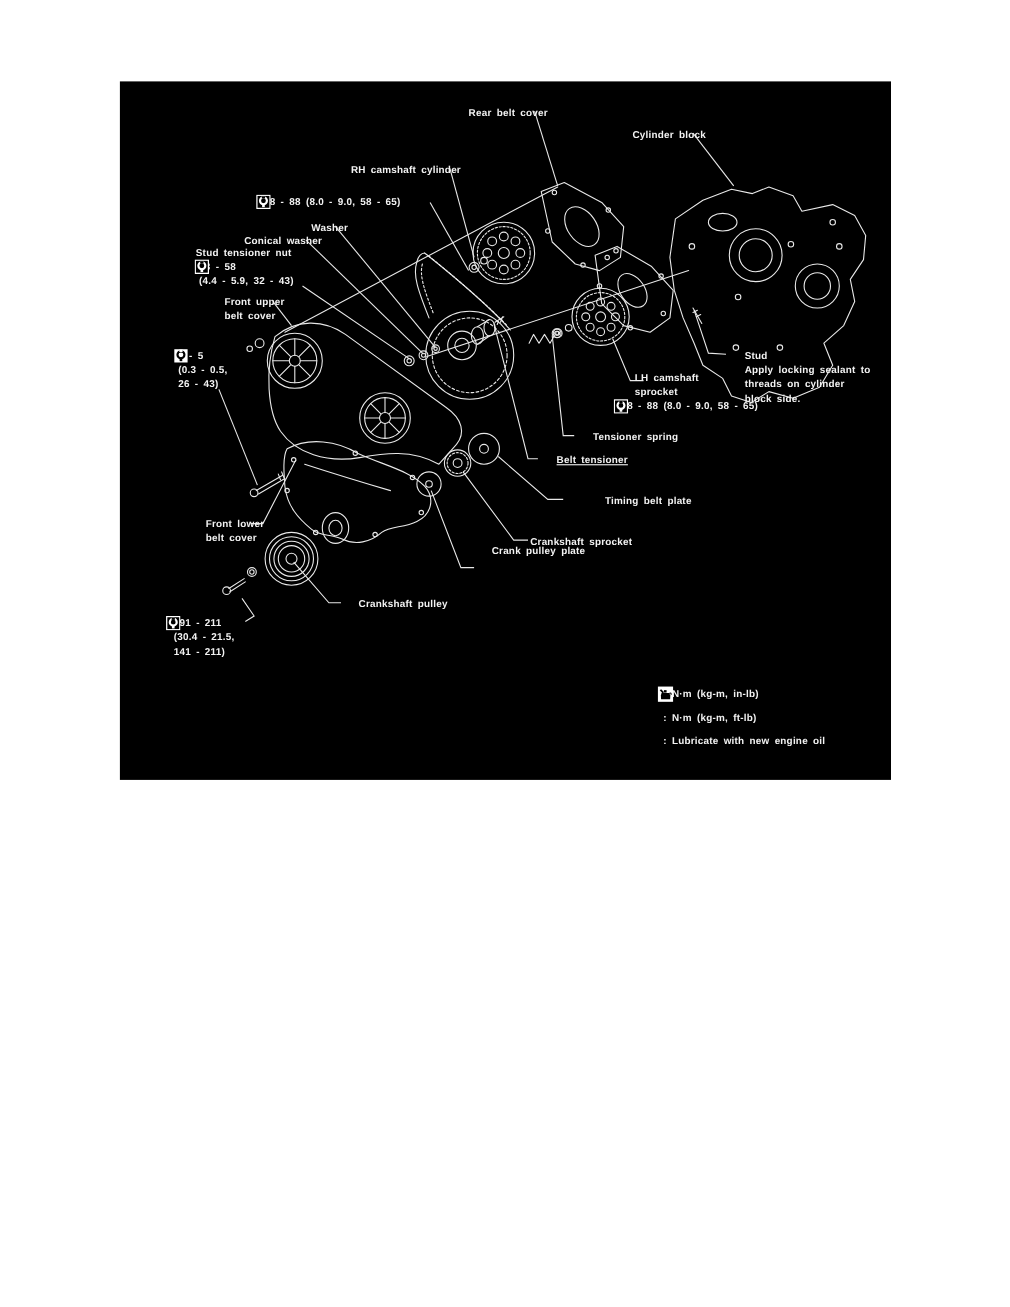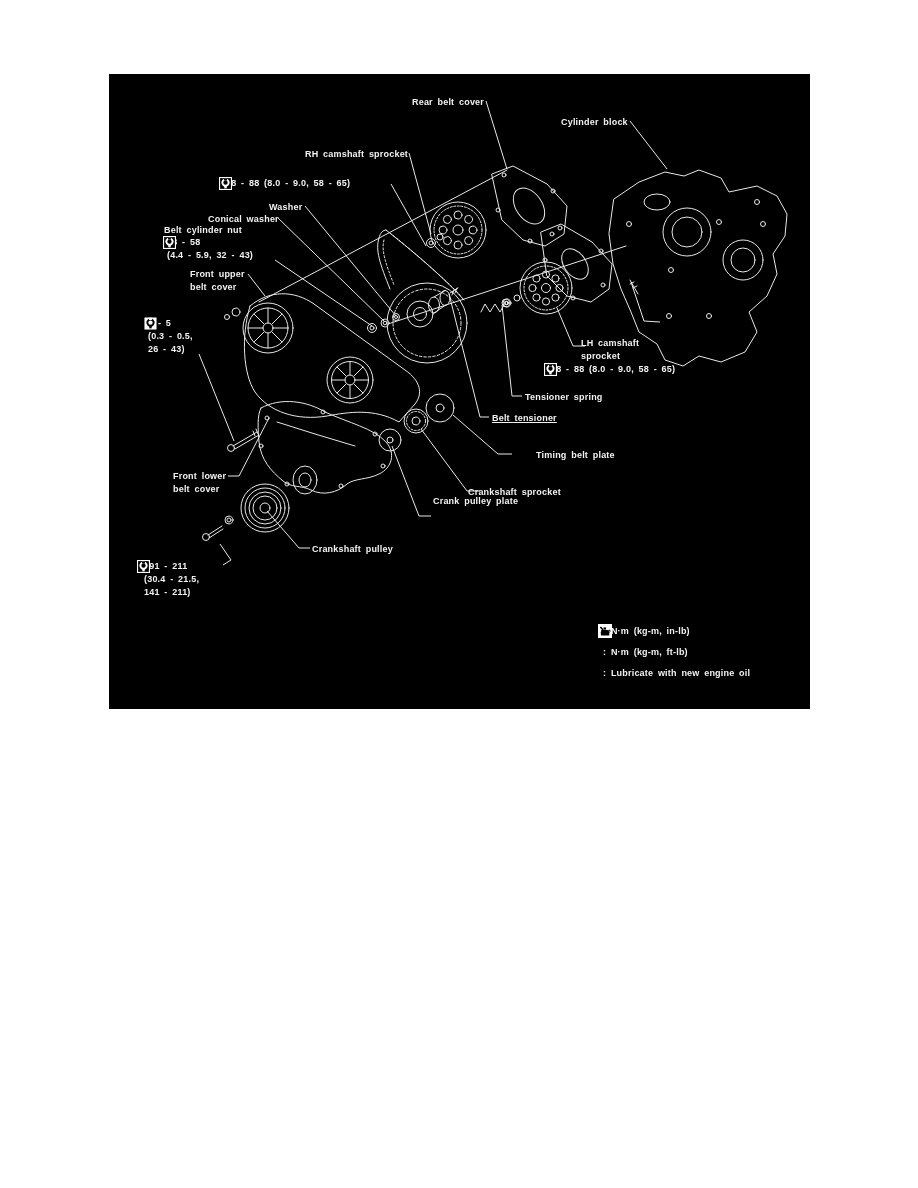--- a/index.html
+++ b/index.html
@@ -11,21 +11,21 @@
   }
   .diagram-panel{
     position:absolute;left:109px;top:74px;width:701px;height:635px;
     background:#000000;overflow:hidden;
   }
   .diagram-panel svg{position:absolute;left:0;top:0;}
   #labels-layer{position:absolute;left:0;top:0;width:100%;height:100%;}
   .plabel{
     position:absolute;display:flex;align-items:flex-start;
     color:#f2f2f2;font:700 9px/13px "Liberation Sans", sans-serif;
-    letter-spacing:.2px;word-spacing:2px;white-space:nowrap;
+    letter-spacing:.2px;word-spacing:2px;white-space:nowrap;margin-left:14px;
   }
   .plabel .icon-row{display:flex;gap:3px;margin-right:4px;}
   .plabel .icon-row svg{display:block;}
   .pline{height:13px;}
   .legend{position:absolute;left:489px;top:550px;display:flex;flex-direction:column;gap:7px;}
   .legend-row{display:flex;align-items:center;gap:5px;}
   .legend-text{color:#f2f2f2;font:700 9px/14px "Liberation Sans", sans-serif;letter-spacing:.2px;word-spacing:2px;white-space:nowrap;}
   .licon svg{display:block;}
 </style>
 </head>
@@ -243,21 +243,21 @@
           <div class="pline">Rear belt cover</div>
         </div>
       </div>
       <div class="plabel" style="left: 452px; top: 42px; justify-content: flex-end;">
         <div class="lines">
           <div class="pline">Cylinder block</div>
         </div>
       </div>
       <div class="plabel" style="left: 196px; top: 74px;">
         <div class="lines">
-          <div class="pline">RH camshaft sprocket</div>
+          <div class="pline">RH camshaft cylinder</div>
         </div>
       </div>
       <div class="plabel" style="left: 110px; top: 103px;">
         <span class="icon-row">
           <span>
             <svg width="13" height="13" viewBox="0 0 14 14">
               <rect x="0.5" y="0.5" width="13" height="13" fill="#fff"></rect>
               <path d="M4.2,6.2 L1.8,3.4 L3.0,2.6 L5.8,5.4 Z" fill="#000"></path>
               <rect x="5.6" y="3.4" width="2.4" height="2.2" fill="#000"></rect>
               <path d="M3.4,6.0 L10.2,6.0 L11.4,8.2 L11.2,11.6 L3.0,11.6 L2.8,8.2 Z" fill="#000"></path>
@@ -282,21 +282,21 @@
           <div class="pline">Washer</div>
         </div>
       </div>
       <div class="plabel" style="left: 99px; top: 139px;">
         <div class="lines">
           <div class="pline">Conical washer</div>
         </div>
       </div>
       <div class="plabel" style="left: 55px; top: 150px;">
         <div class="lines">
-          <div class="pline">Belt cylinder nut</div>
+          <div class="pline">Stud tensioner nut</div>
         </div>
       </div>
       <div class="plabel" style="left: 54px; top: 162px;">
         <span class="icon-row">
           <span>
             <svg width="13" height="13" viewBox="0 0 14 14">
               <rect x="0.5" y="0.5" width="13" height="13" fill="#000" stroke="#fff" stroke-width="1.4"></rect>
               <circle cx="7" cy="6" r="3.4" stroke="#fff" stroke-width="2.1" fill="none"></circle>
               <rect x="5.4" y="1.6" width="3.2" height="2.2" fill="#000"></rect>
               <rect x="5.7" y="8.6" width="2.6" height="3.6" fill="#fff"></rect>
@@ -324,24 +324,32 @@
               <rect x="5.7" y="8.6" width="2.6" height="3.6" fill="#000"></rect>
             </svg>
           </span>
         </span>
         <div class="lines">
           <div class="pline">3 - 5</div>
           <div class="pline">(0.3 - 0.5,</div>
           <div class="pline">26 - 43)</div>
         </div>
       </div>
-      <div class="plabel" style="left: 472px; top: 263px;">
+      <div class="plabel" style="left: 454px; top: 263px;">
         <div class="lines">
           <div class="pline">LH camshaft</div>
           <div class="pline">sprocket</div>
+        </div>
+      </div>
+      <div class="plabel" style="left: 554px; top: 243px;">
+        <div class="lines">
+          <div class="pline">Stud</div>
+          <div class="pline">Apply locking sealant to</div>
+          <div class="pline">threads on cylinder</div>
+          <div class="pline">block side.</div>
         </div>
       </div>
       <div class="plabel" style="left: 435px; top: 289px;">
         <span class="icon-row">
           <span>
             <svg width="13" height="13" viewBox="0 0 14 14">
               <rect x="0.5" y="0.5" width="13" height="13" fill="#fff"></rect>
               <path d="M4.2,6.2 L1.8,3.4 L3.0,2.6 L5.8,5.4 Z" fill="#000"></path>
               <rect x="5.6" y="3.4" width="2.4" height="2.2" fill="#000"></rect>
               <path d="M3.4,6.0 L10.2,6.0 L11.4,8.2 L11.2,11.6 L3.0,11.6 L2.8,8.2 Z" fill="#000"></path>

